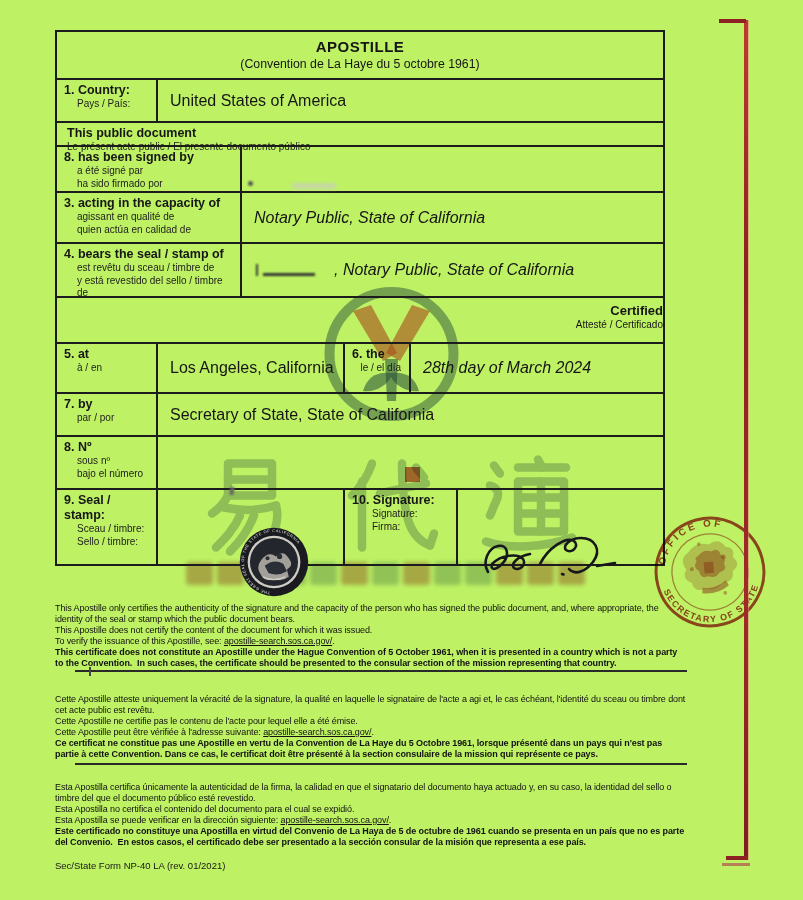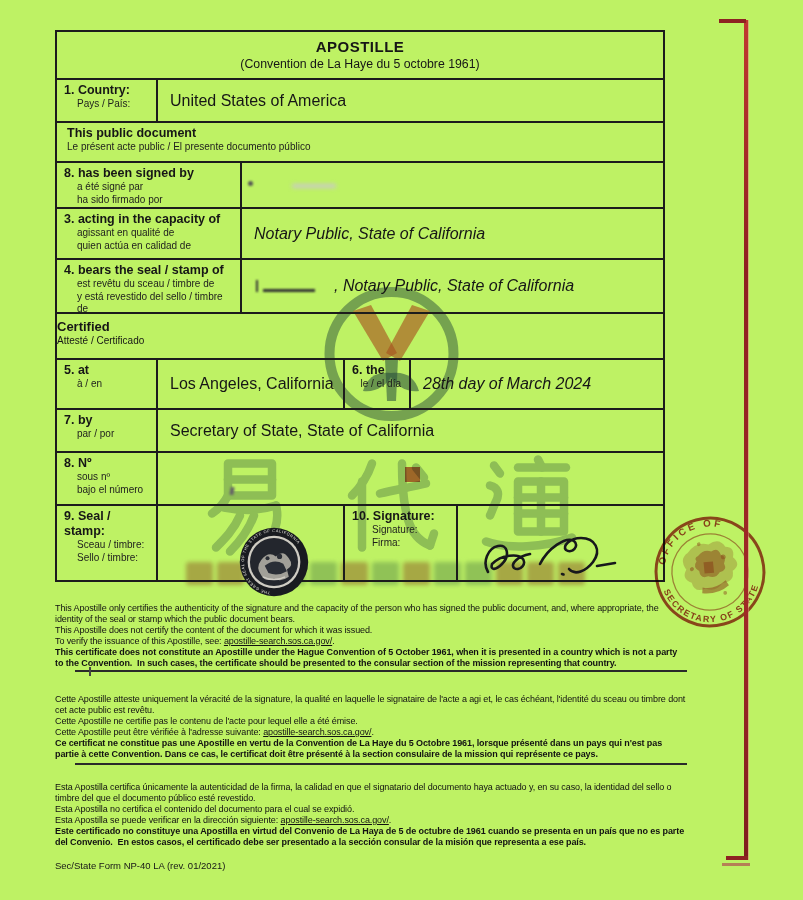--- a/index.html
+++ b/index.html
@@ -27,24 +27,24 @@
   .grow{flex:1 1 auto;}
   .lbl{font-weight:bold;font-size:12.5px;line-height:15px;}
   .sub{font-size:10px;line-height:12.5px;padding-left:13px;color:#1d1d1d;}
   .sub0{padding-left:0;}
   .val{display:flex;align-items:center;font-size:16px;padding:2px 6px 2px 12px;}
   .ital{font-style:italic;}
   .title-row{display:block;text-align:center;height:48px;padding-top:6px;}
   .t-title{font-weight:bold;font-size:15px;letter-spacing:.5px;}
   .t-subtitle{font-size:12.3px;margin-top:2px;}
   .docrow{display:block;height:40px;padding:3px 6px 0 10px;}
-  .certrow{display:block;text-align:left;height:46px;padding-top:5px;}
+  .certrow{display:block;text-align:right;height:46px;padding-top:5px;}
   .cert-t{font-weight:bold;font-size:13px;}
   .cert-s{font-size:10px;margin-top:1px;}
-  .h43{height:43px;} .h40{height:40px;} .h46{height:46px;} .h51{height:51px;}
+  .h43{height:43px;} .h40{height:24px;} .h46{height:46px;} .h51{height:51px;}
   .h54{height:54px;} .h50{height:50px;} .h53{height:53px;} .h74{height:74px;}
   .sub-right{text-align:right;padding-left:0;padding-right:2px;}
 
   
   .redact{display:inline-block;width:78px;height:13px;position:relative;filter:blur(1.1px);margin-right:2px;}
   .redact::before{content:"";position:absolute;left:2px;top:0;width:2px;height:12px;background:#333;}
   .redact::after{content:"";position:absolute;left:9px;bottom:1px;width:52px;height:2.5px;background:#333;}
   .mark2{position:absolute;left:248px;top:181px;width:5px;height:5px;background:#555;border-radius:50%;
          filter:blur(1px);z-index:2;}
   .mark2b{position:absolute;left:292px;top:184px;width:44px;height:4px;background:#c9c9c6;

